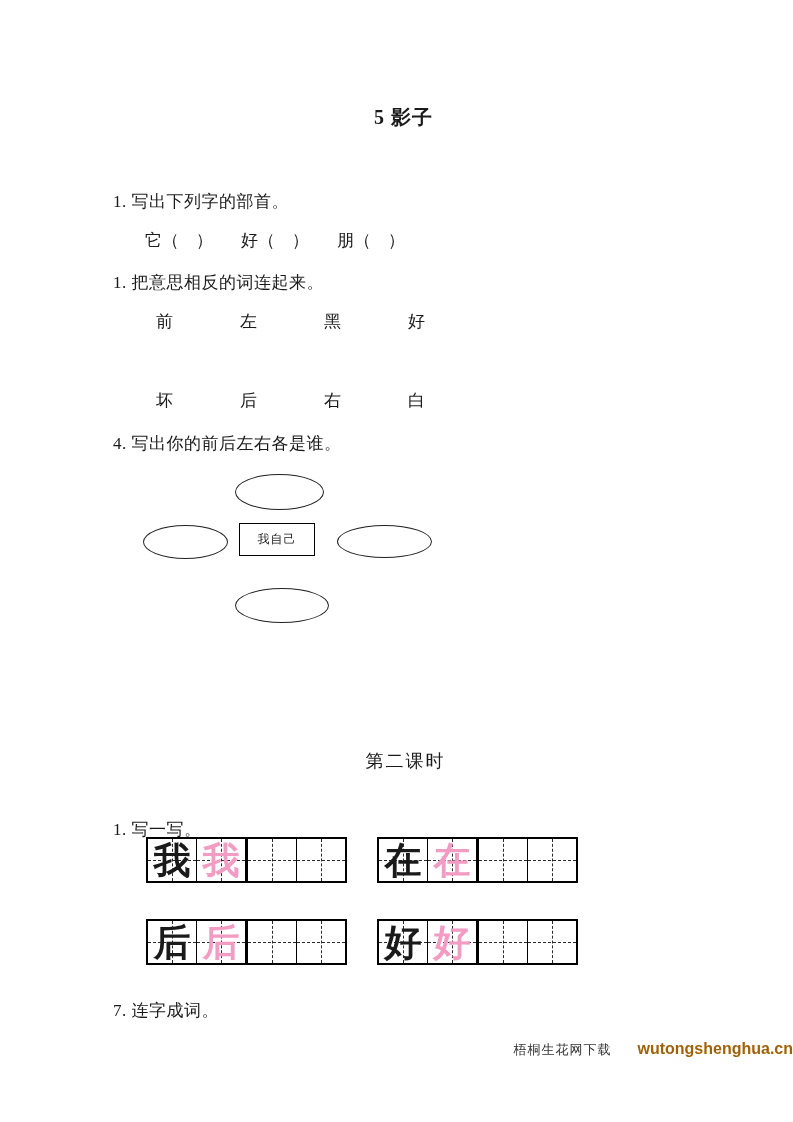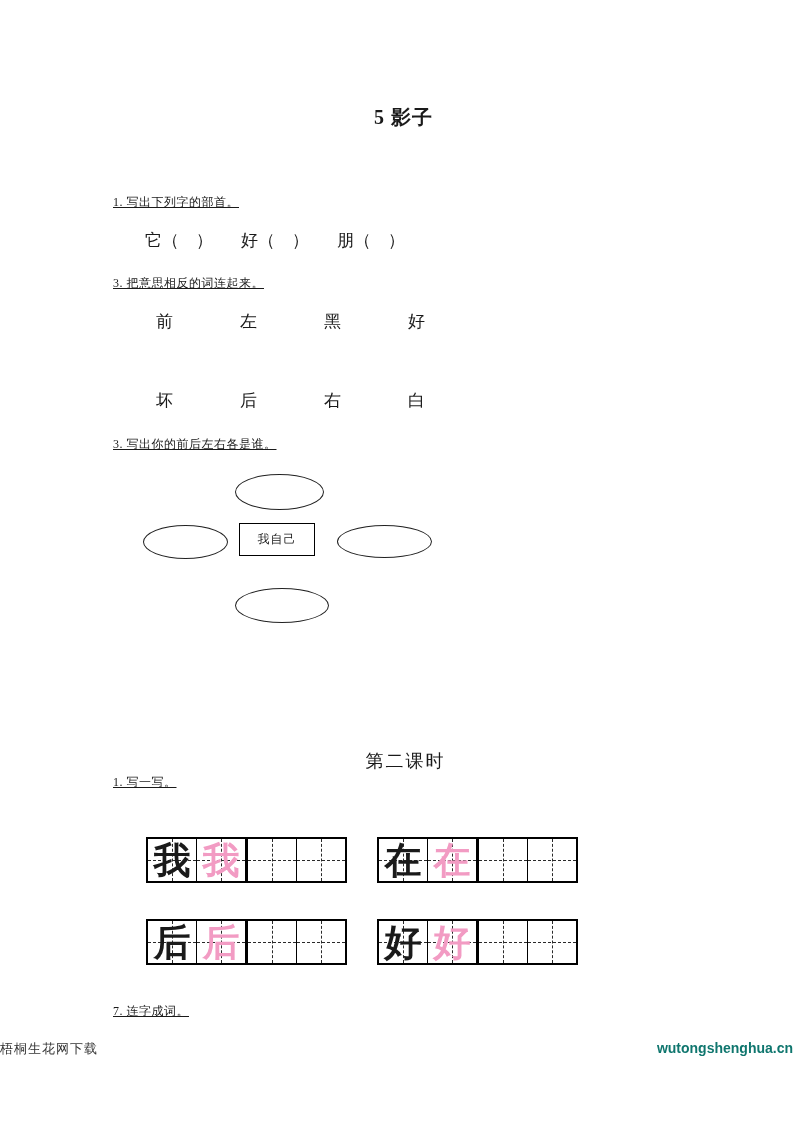--- a/index.html
+++ b/index.html
@@ -16,21 +16,21 @@
     position:absolute;top:104px;left:14px;right:0;
     margin:0;text-align:center;
     font-size:20px;font-weight:bold;letter-spacing:1px;
   }
   .heading{
     position:absolute;left:8px;right:0;
     text-align:center;font-size:18px;letter-spacing:2px;
   }
   .qlabel{
     position:absolute;left:113px;
-    font-size:12px;line-height:20px;letter-spacing:0.5px;text-decoration:underline;
+    font-size:17px;line-height:20px;letter-spacing:0.5px;
   }
   .blankrow{
     position:absolute;left:145px;top:231px;
     display:flex;gap:28px;font-size:17px;line-height:20px;
   }
   .wordrow{
     position:absolute;left:156px;
     display:flex;gap:67px;font-size:17px;line-height:21px;
   }
   .oval{
@@ -65,70 +65,70 @@
   }
   .ch{
     position:absolute;inset:0;z-index:1;
     display:flex;align-items:center;justify-content:center;
     font-size:37px;line-height:1;font-weight:bold;
     font-family:"Liberation Serif","DejaVu Serif",serif;
   }
   .ch.trace{color:#f29bc3;}
   .footer{
     position:absolute;left:0;right:0;top:1040px;
-    display:flex;justify-content:space-between;align-items:baseline;gap:36px;
+    display:flex;justify-content:flex-end;align-items:baseline;gap:26px;
   }
   .fname{font-size:13px;color:#333;letter-spacing:1px;}
   .furl{
-    font-size:14px;font-weight:bold;color:#0f766e;
+    font-size:16px;font-weight:bold;color:#a16207;
     font-family:"Liberation Sans","DejaVu Sans",sans-serif;
   }
 </style>
 </head>
 <body>
 
 <div class="page">
 
   <h1 class="title">5 影子</h1>
 
 
   <div class="qlabel" style="top:192px;">1. 写出下列字的部首。</div>
   <div class="blankrow">
     <span>它（　）</span>
     <span>好（　）</span>
     <span>朋（　）</span>
   </div>
 
-  <div class="qlabel" style="top:273px;">3. 把意思相反的词连起来。</div>
+  <div class="qlabel" style="top:273px;">1. 把意思相反的词连起来。</div>
   <div class="wordrow" style="top:311px;">
     <span>前</span>
     <span>左</span>
     <span>黑</span>
     <span>好</span>
   </div>
   <div class="wordrow" style="top:390px;">
     <span>坏</span>
     <span>后</span>
     <span>右</span>
     <span>白</span>
   </div>
 
-  <div class="qlabel" style="top:434px;">3. 写出你的前后左右各是谁。</div>
+  <div class="qlabel" style="top:434px;">4. 写出你的前后左右各是谁。</div>
 
   <div>
     <div class="oval" style="left:235px;top:474px;width:87px;height:34px;"></div>
     <div class="oval" style="left:143px;top:525px;width:83px;height:32px;"></div>
     <div class="selfbox">我自己</div>
     <div class="oval" style="left:337px;top:525px;width:93px;height:31px;"></div>
     <div class="oval" style="left:235px;top:588px;width:92px;height:33px;"></div>
   </div>
 
   <div class="heading" style="top:749px;left:18px;">第二课时</div>
 
-  <div class="qlabel" style="top:772px;text-align:center;">1. 写一写。</div>
+  <div class="qlabel" style="top:820px;text-align:center;">1. 写一写。</div>
 
   <div class="wgrid" style="left:146px;top:837px;">
     <div class="wcell">
         <span class="ch">我</span>
       </div>
     <div class="wcell thick">
         <span class="ch trace">我</span>
       </div>
     <div class="wcell"></div>
     <div class="wcell last"></div>

